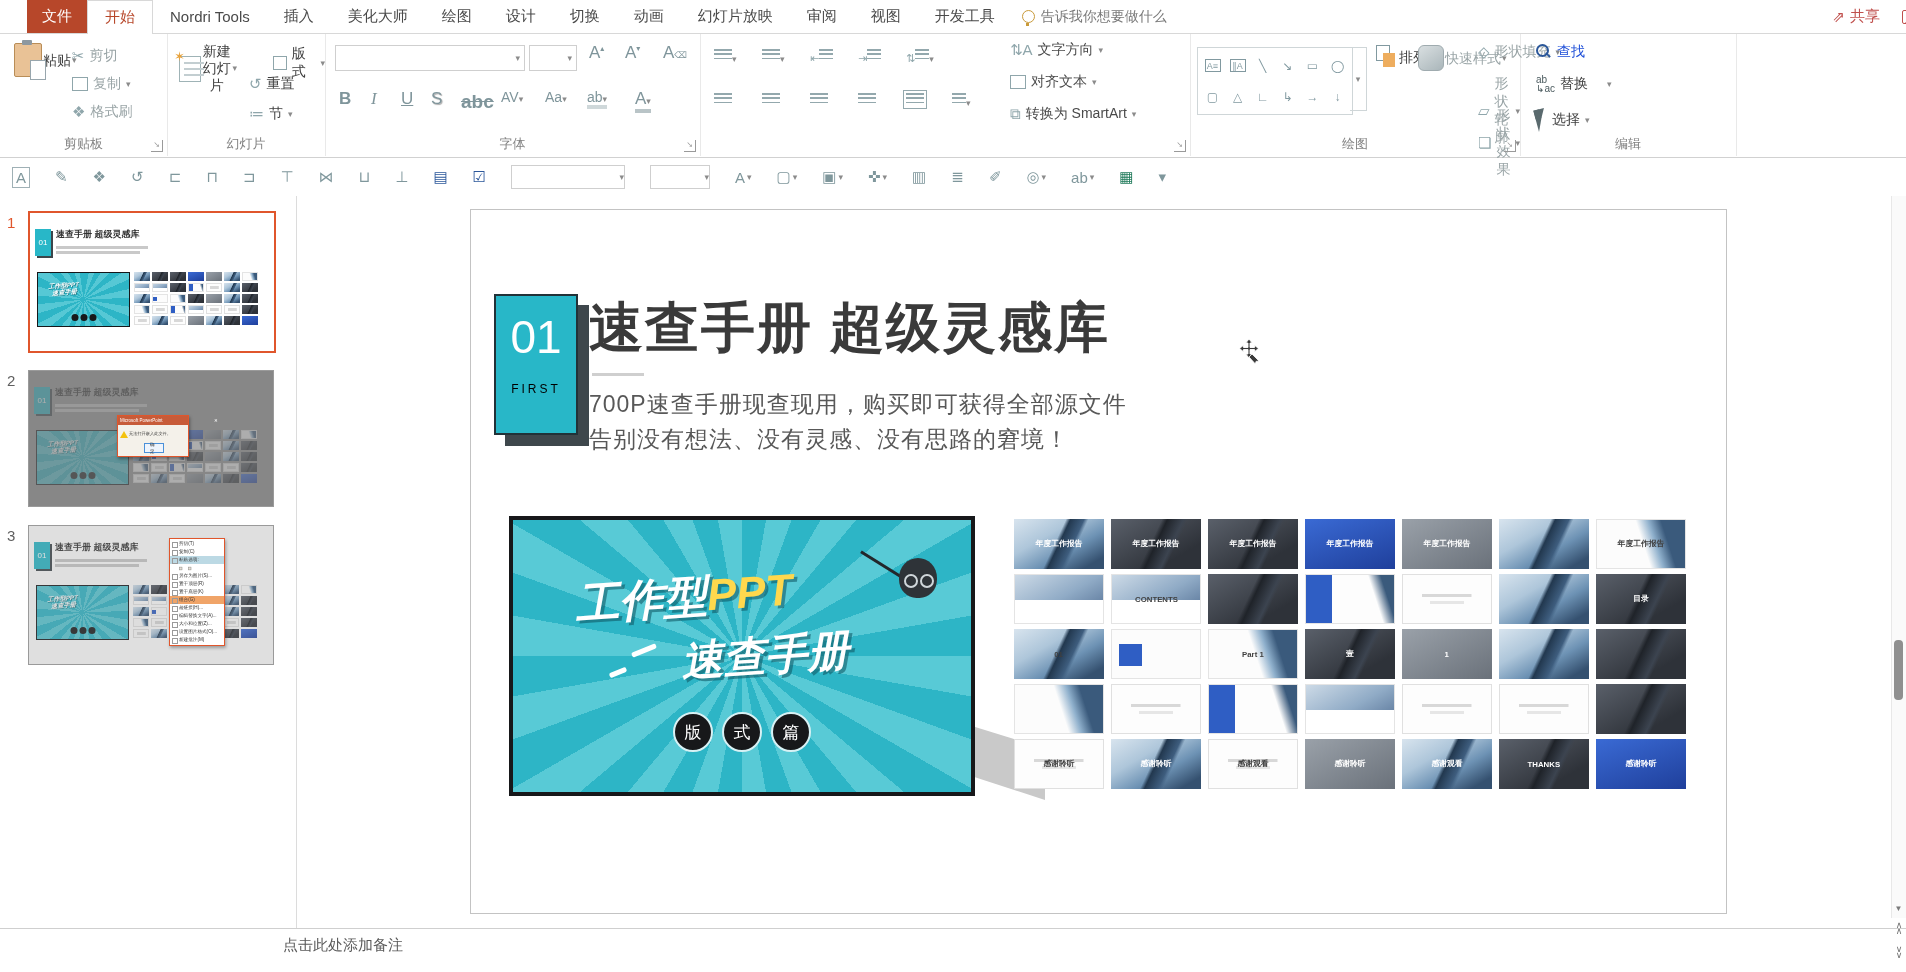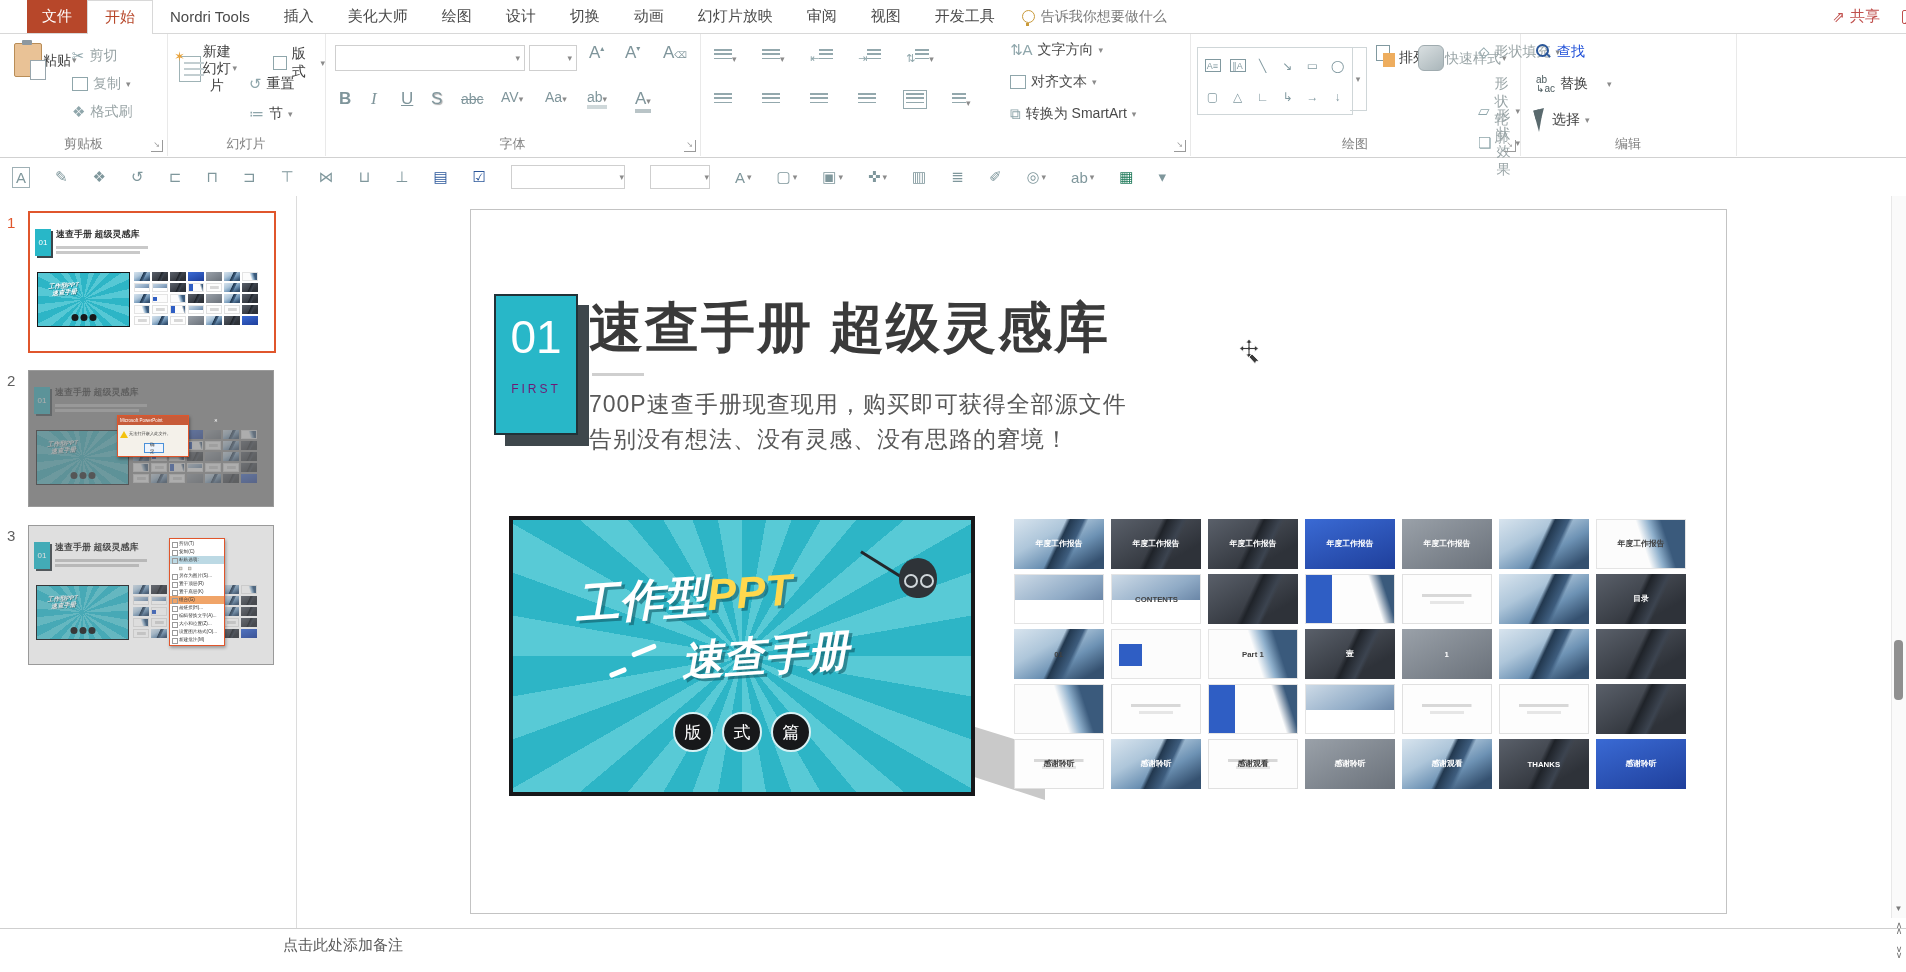--- a/index.html
+++ b/index.html
@@ -37,21 +37,21 @@
   .paste-ic:before{content:"";position:absolute;left:7px;top:-4px;width:10px;height:5px;background:#8d98a0;border-radius:1px;}
   .paste-ic:after{content:"";position:absolute;right:-5px;bottom:-4px;width:14px;height:18px;background:#fff;border:1.2px solid #98a6ad;}
   .newslide-ic{position:relative;width:30px;height:24px;background:#fff;border:1.5px solid #9fb3b6;}
   .newslide-ic:before{content:"✶";position:absolute;left:-6px;top:-9px;color:#e8a33d;font-size:13px;}
   .newslide-ic:after{content:"";position:absolute;left:4px;top:5px;width:20px;height:2px;background:#c3ced1;box-shadow:0 6px 0 #c3ced1,0 12px 0 #c3ced1;}
   .combo{height:24px;border:1px solid #cfcfcf;background:#fff;display:flex;align-items:center;justify-content:flex-end;cursor:pointer;}
   .combo .drop{padding:0 4px;}
   .fmt{font-size:17px;color:#7f959b;cursor:pointer;}
   .fmt.b{font-weight:bold;} .fmt.i{font-style:italic;font-family:"Liberation Serif",serif;}
   .fmt.u{text-decoration:underline;} .fmt.s{text-shadow:1px 1px 1px #aaa;}
-  .fmt.abc{text-decoration:line-through;font-size:14px;}
+  .fmt.abc{text-decoration:line-through;font-size:19px;font-weight:bold;}
   .pic{display:inline-block;width:18px;height:13px;background:repeating-linear-gradient(#93a8ad 0 1.6px,transparent 1.6px 4.4px);cursor:pointer;}
   .pic.short{background:repeating-linear-gradient(#93a8ad 0 1.6px,transparent 1.6px 4.4px);width:14px;}
   .shape-cell{width:19px;height:17px;display:flex;align-items:center;justify-content:center;font-size:12px;color:#8199a0;cursor:pointer;}
   .arrange-ic{position:relative;width:22px;height:24px;}
   .arrange-ic:before{content:"";position:absolute;left:0;top:0;width:12px;height:14px;border:1.5px solid #8199a0;background:#fff;}
   .arrange-ic:after{content:"";position:absolute;left:7px;top:8px;width:12px;height:14px;background:#eead5e;}
   .qstyle-ic{width:24px;height:24px;border-radius:6px;background:linear-gradient(145deg,#d9dfe1,#aab6ba);border:1px solid #9fabaf;}
   .find-ic{position:relative;width:16px;height:16px;}
   .find-ic:before{content:"";position:absolute;left:0;top:0;width:9px;height:9px;border:2px solid #2b579a;border-radius:50%;}
   .find-ic:after{content:"";position:absolute;left:9px;top:10px;width:6px;height:2px;background:#2b579a;transform:rotate(45deg);}
@@ -101,21 +101,21 @@
   .m-row span{font-size:10px;transform:scale(.46);transform-origin:0 50%;white-space:nowrap;color:#333;}
   .m-row.hl-b{background:#bcd9e4;}
   .m-row.hl-o{background:#f0a468;}
   .m-row.icons:before{display:none;}
   .m-row .pi{width:5px;height:5px;border:1px solid #888;background:#e8e3d8;margin-right:2px;flex:none;}
 
   
   #canvas{position:absolute;left:470px;top:209px;width:1255px;height:703px;background:#fff;border:1px solid #c3c3c3;z-index:5;}
   #badge{position:absolute;left:23px;top:84px;width:80px;height:137px;background:#28b7c8;border:2px solid #213238;box-shadow:11px 11px 0 #3e474c;display:flex;flex-direction:column;align-items:center;cursor:pointer;}
   #badge-num{font-size:46px;color:#fff;margin-top:16px;line-height:50px;}
-  #badge-sub{font-size:12px;color:#701a75;letter-spacing:3px;margin-top:20px;}
+  #badge-sub{font-size:12px;color:#000000;letter-spacing:3px;margin-top:20px;}
   #slide-title{position:absolute;left:118px;top:82px;font-size:54px;font-weight:bold;color:#3a3a3a;letter-spacing:2px;white-space:nowrap;cursor:text;}
   #title-rule{position:absolute;left:121px;top:163px;width:52px;height:3px;background:#cfcfcf;}
   .sub-line{position:absolute;left:118px;font-size:23px;color:#585858;letter-spacing:1px;white-space:nowrap;cursor:text;}
   #poster{position:absolute;left:38px;top:306px;width:458px;height:272px;border:4px solid #17181a;
           background:repeating-conic-gradient(from 0deg at 50% 50%,#2db5c6 0deg 10deg,#58cad6 10deg 20deg);overflow:hidden;cursor:pointer;}
   .p-line{position:absolute;color:#fff;font-style:italic;font-weight:900;text-shadow:3px 3px 0 rgba(12,82,94,.55);white-space:nowrap;transform:rotate(-4deg);}
   #p-line1{left:62px;top:48px;font-size:44px;}
   #p-line1 .ppt{color:#ffd84d;}
   #p-line2{left:168px;top:108px;font-size:42px;}
   .p-dash{position:absolute;background:#fff;height:5px;border-radius:2px;transform:rotate(-22deg);}

